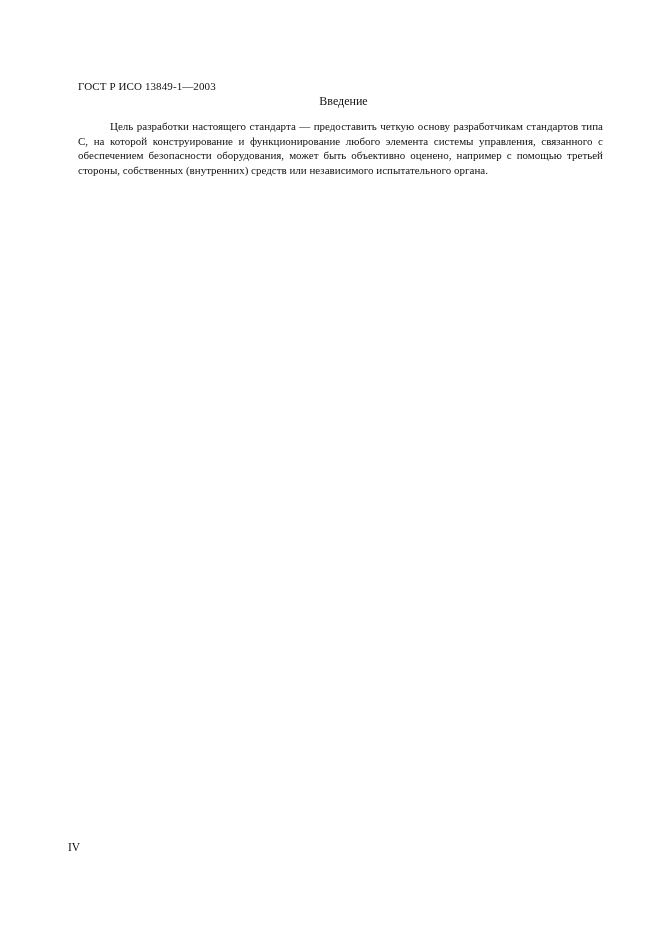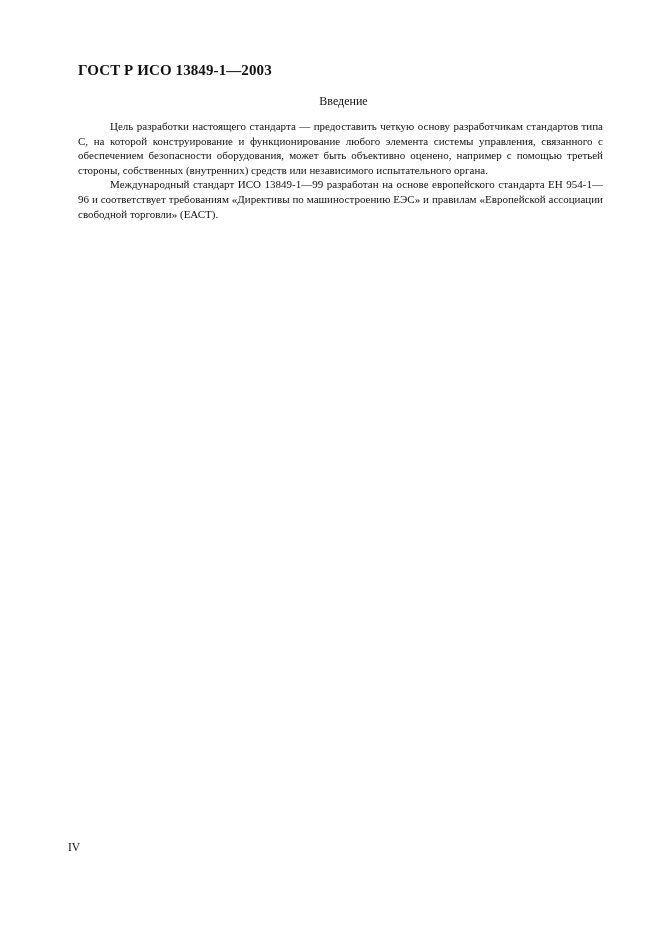--- a/index.html
+++ b/index.html
@@ -1,28 +1,27 @@
 <!DOCTYPE html>
 <html><head>
   <meta charset="utf-8">
   <style>
     html, body { margin: 0; padding: 0; background: #ffffff; }
     body { width: 661px; height: 936px; position: relative; overflow: hidden;
            font-family: "Liberation Serif", "DejaVu Serif", serif; color: #111; }
-    .header { position: absolute; left: 78px; top: 62px; font-weight: bold; font-size: 15px; letter-spacing: 0.1px; }
+    .header { position: absolute; left: 78px; top: 80px; font-weight: normal; font-size: 11px; letter-spacing: 0.1px; }
     .title { position: absolute; left: 0; width: 661px; text-align: center; top: 94px; font-size: 12px; padding-left: 26px; box-sizing: border-box; }
     .body { position: absolute; left: 78px; top: 119px; width: 525px; font-size: 11px; line-height: 14.6px; }
     .body p { margin: 0; text-align: justify; text-indent: 32px; }
     .pagenum { position: absolute; left: 68px; top: 841px; font-size: 11.5px; }
   </style>
 </head>
 <body>
 
 <div class="header">ГОСТ Р ИСО 13849-1—2003</div>
 
 <div class="title">Введение</div>
 
 <div class="body">
   <p>Цель разработки настоящего стандарта — предоставить четкую основу разработчикам стандартов типа С, на которой конструирование и функционирование любого элемента системы управления, связанного с обеспечением безопасности оборудования, может быть объективно оценено, например с помощью третьей стороны, собственных (внутренних) средств или независимого испытательного органа.</p>
-  <p>Международный стандарт ИСО 13849-1—99 разработан на основе европейского стандарта ЕН 954-1—96 и соответствует требованиям «Директивы по машиностроению ЕЭС» и правилам «Европейской ассоциации свободной торговли» (ЕАСТ).</p>
 </div>
 
 <div class="pagenum">IV</div>
 
 </body></html>

